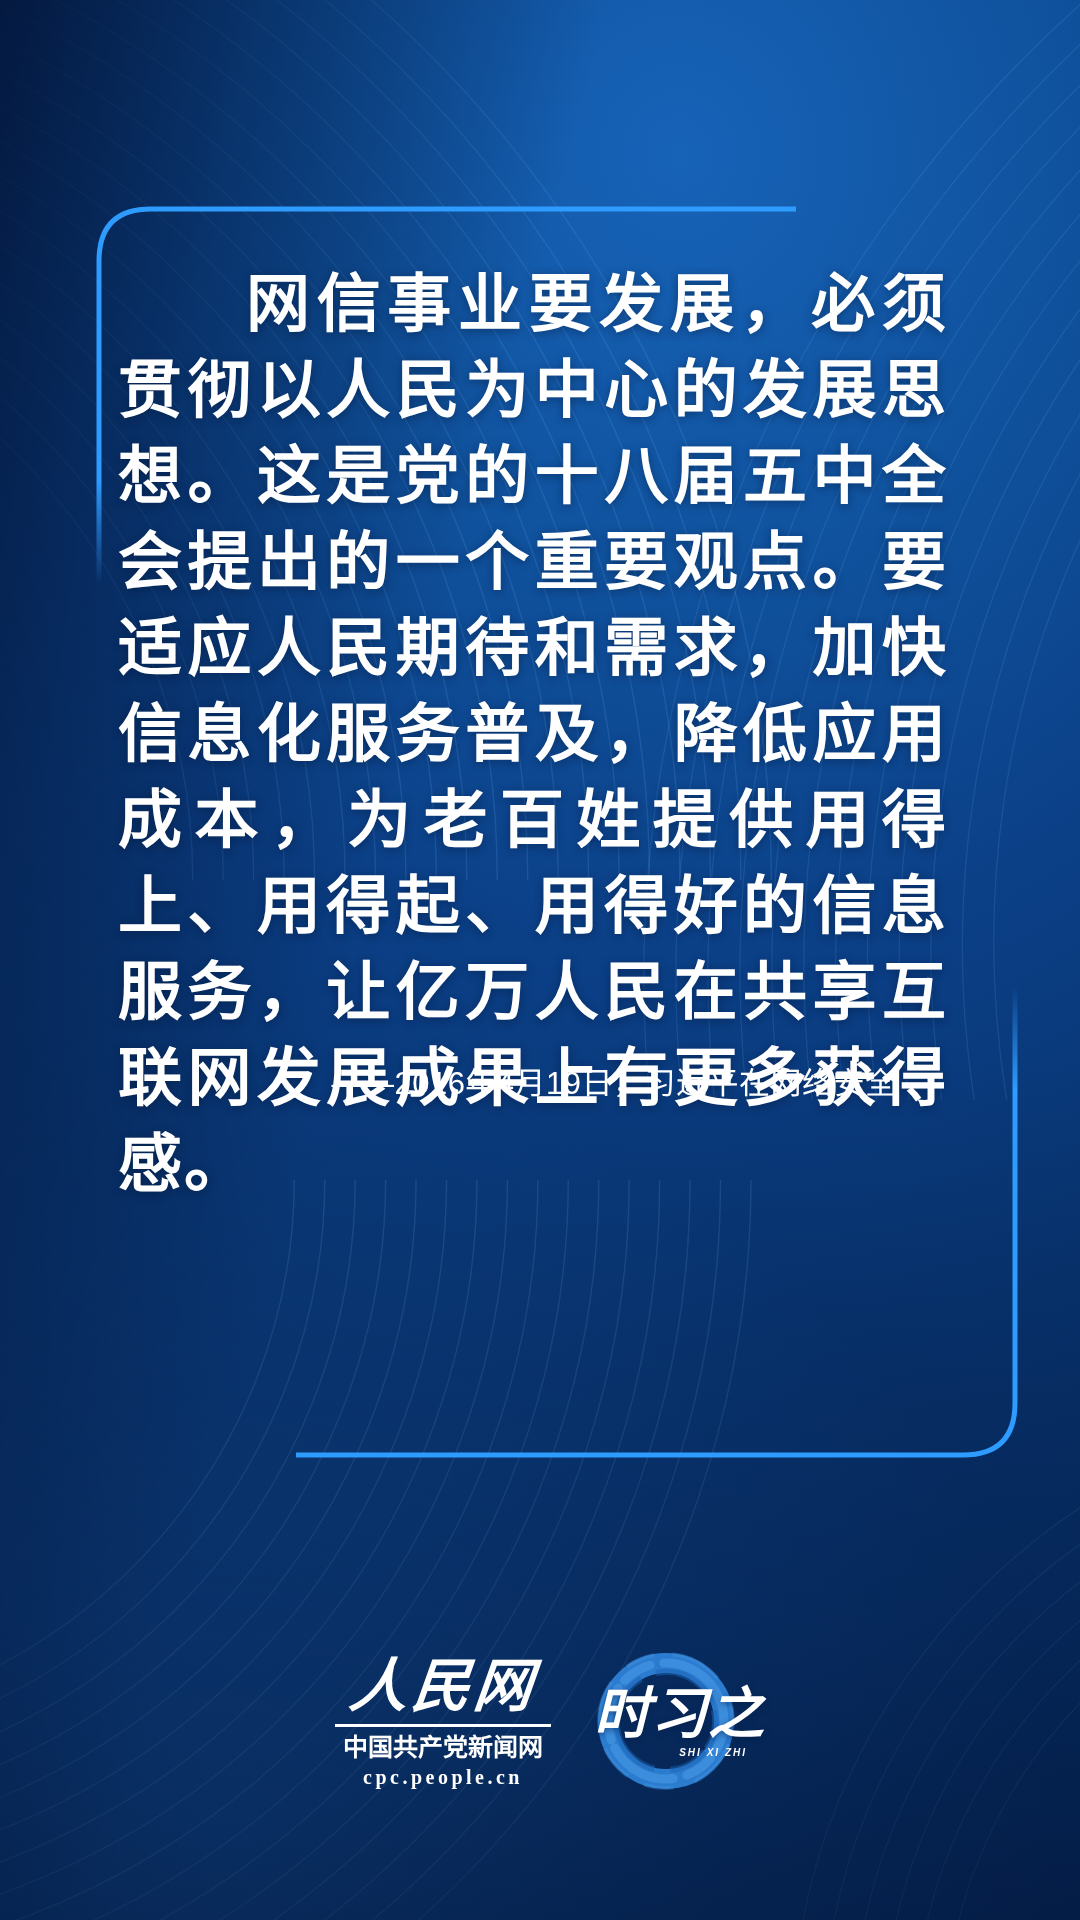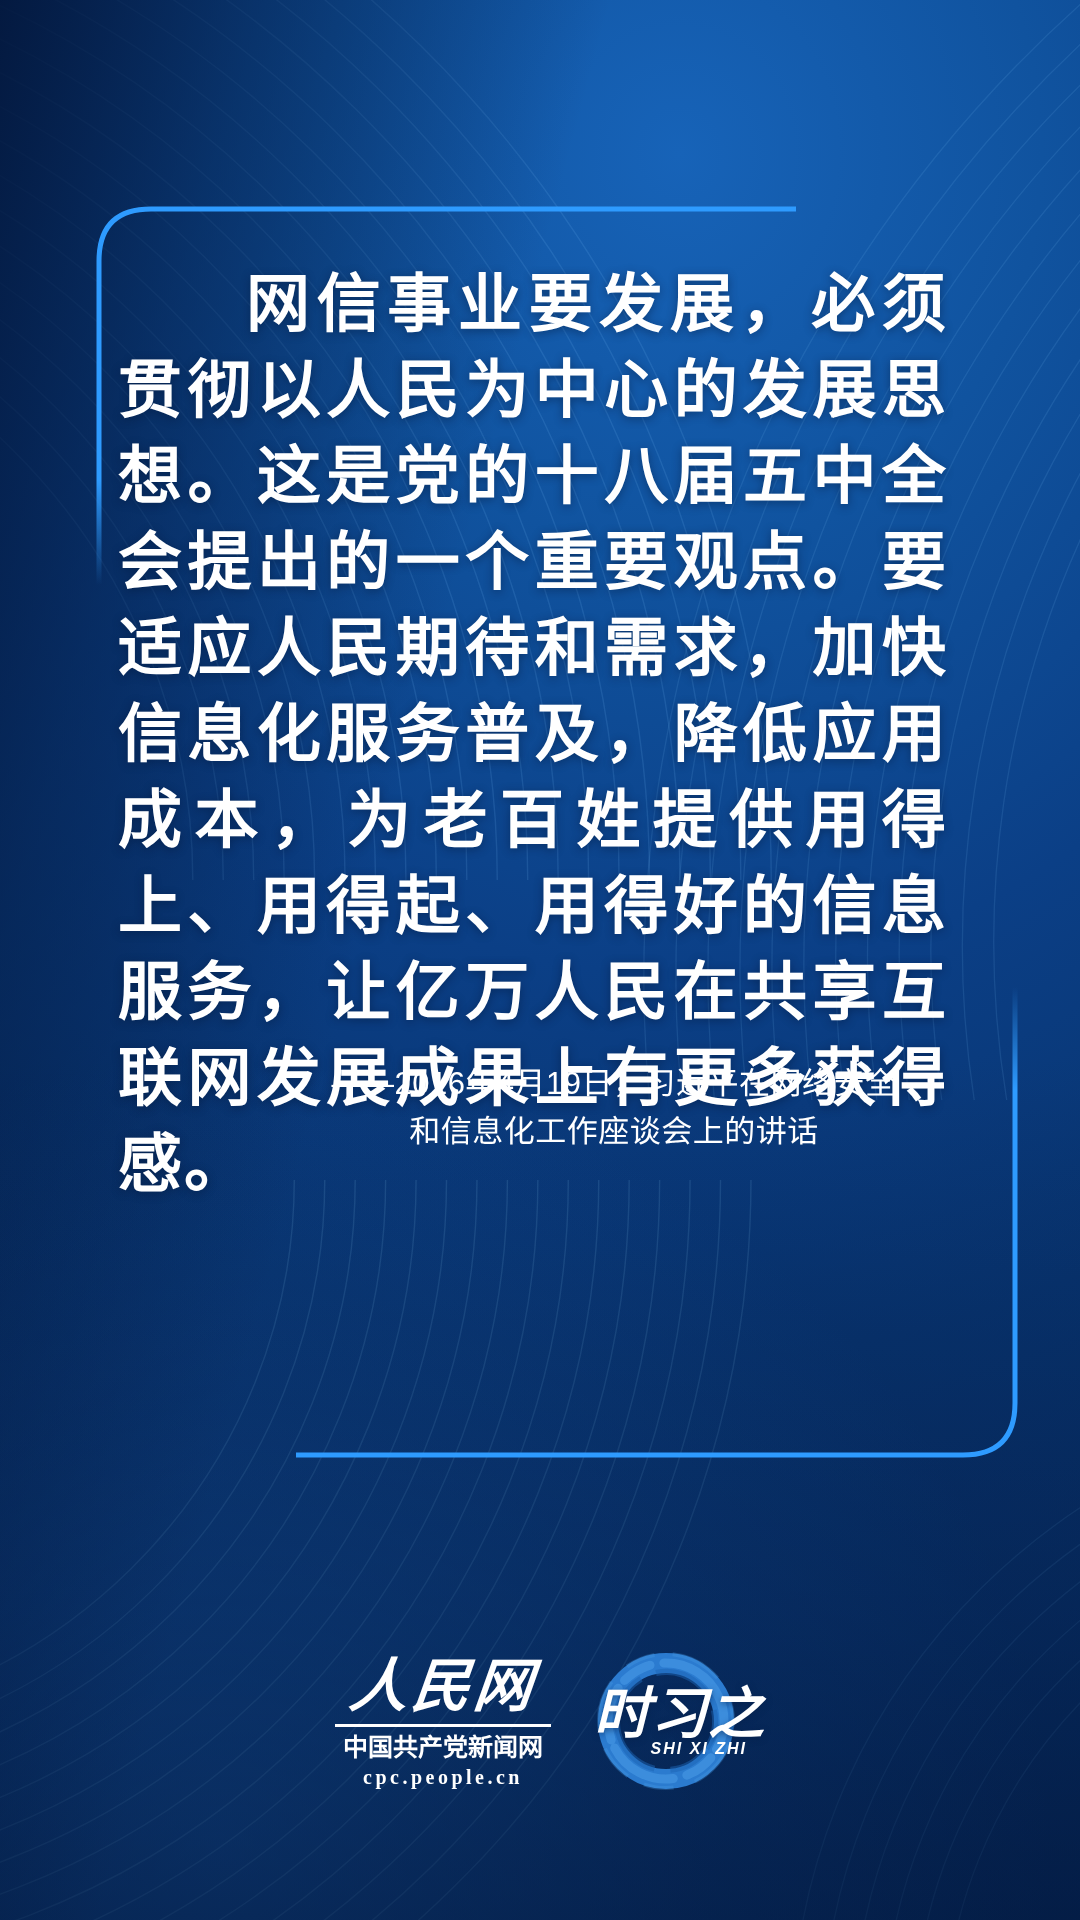--- a/index.html
+++ b/index.html
@@ -175,21 +175,21 @@
     transform: translate(4px, -8px);
     text-shadow: 0 2px 6px rgba(5,30,70,0.5);
   }
   .logo-sxz-pinyin {
     position: absolute;
     right: 14px;
     bottom: 48px;
     font-family: "Liberation Sans", "DejaVu Sans", sans-serif;
     font-weight: 700;
     font-style: italic;
-    font-size: 16px;
+    font-size: 10px;
     letter-spacing: 2px;
     color: #ffffff;
   }
 </style>
 </head>
 <body>
 
 <div id="poster">
 
   <div class="bg-base"></div>
@@ -310,21 +310,20 @@
       <path d="M867,1250 L200,1250" fill="none" stroke="url(#gBottom)" stroke-width="6"></path>
     </svg>
   </div>
 
   <div class="quote-block">
     <div class="quote-text">网信事业要发展，必须贯彻以人民为中心的发展思想。这是党的十八届五中全会提出的一个重要观点。要适应人民期待和需求，加快信息化服务普及，降低应用成本，为老百姓提供用得上、用得起、用得好的信息服务，让亿万人民在共享互联网发展成果上有更多获得感。</div>
   </div>
 
   <div class="attribution">
     <span class="line">——2016年4月19日，习近平在网络安全</span>
-    <span class="line">和信息化工作座谈会上的讲话</span>
   </div>
 
   <div class="logo-row">
 
     <div class="logo-people">
       <div class="logo-people-mark">人民网</div>
       <div class="logo-people-rule"></div>
       <div class="logo-people-sub">中国共产党新闻网</div>
       <div class="logo-people-url">cpc.people.cn</div>
     </div>

